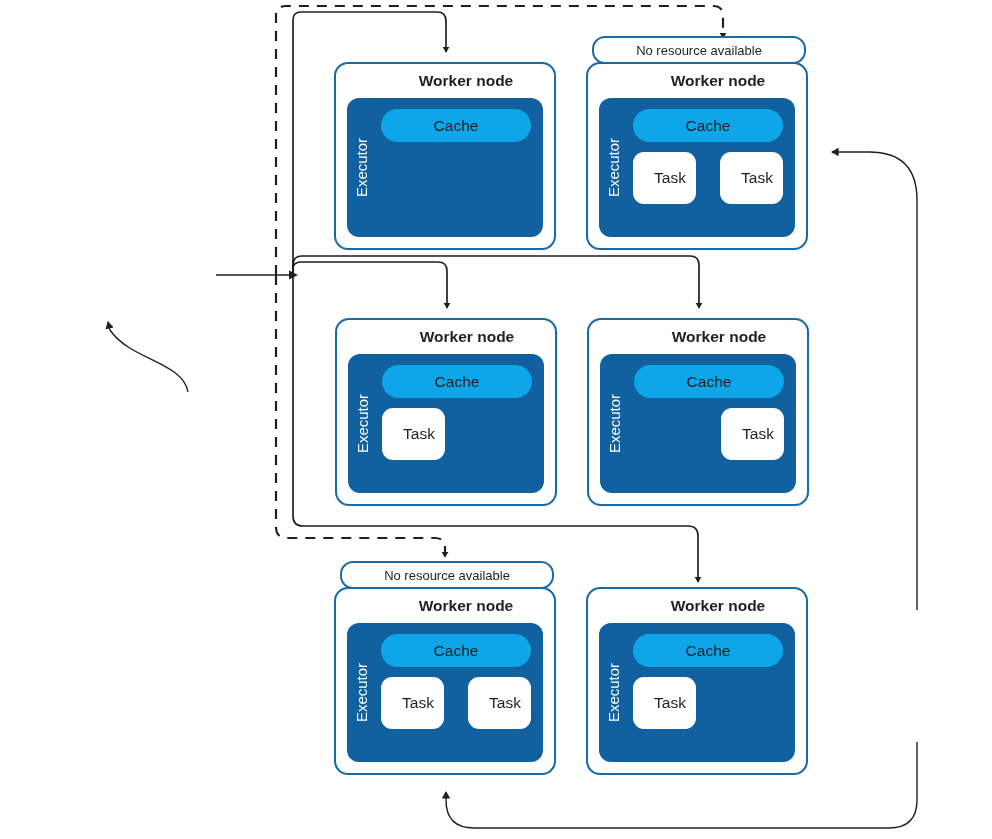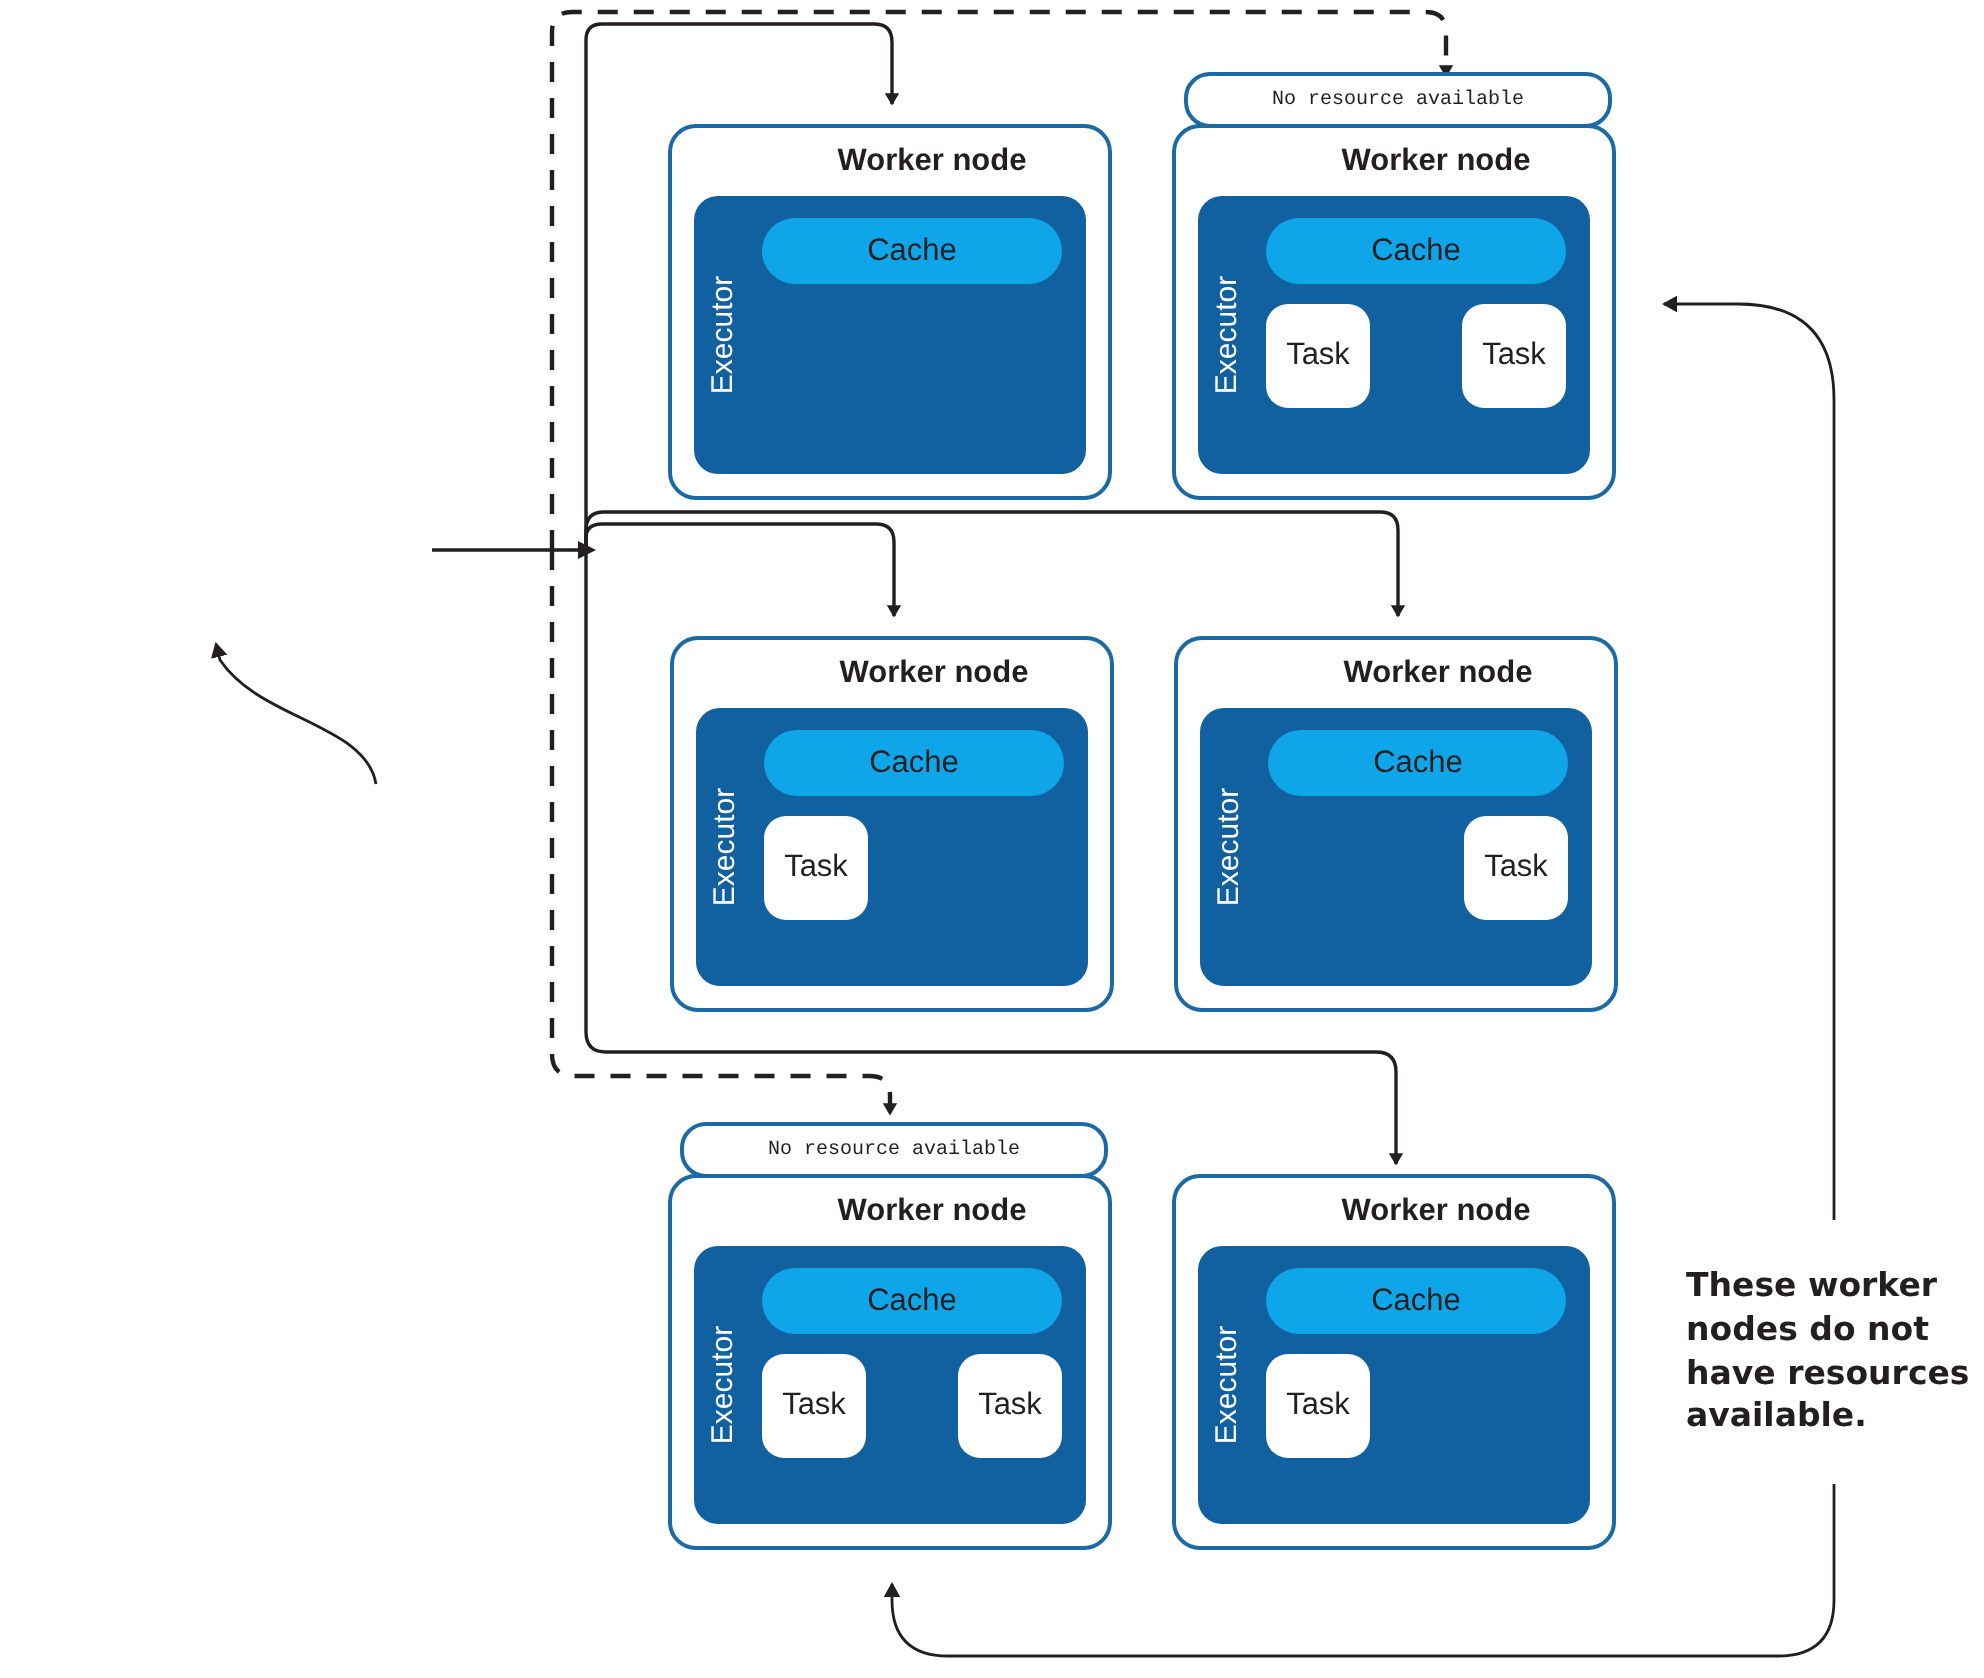--- a/index.html
+++ b/index.html
@@ -73,33 +73,32 @@
   .task{
     position:absolute;
     width:52px;height:52px;
     background:#ffffff;
     border-radius:11px;
     display:flex;align-items:center;justify-content:center;
     font-size:15.5px;color:#231f20;
   }
   .task.left{left:34px;}
   .task.right{right:12px;}
-  .task.row2{top:54px;}
+  .task.row2{top:54px;padding-left:11px;}
 
   
   .no-res{
     position:absolute;
     box-sizing:border-box;
     background:#ffffff;
     border:2.5px solid #1a6aa5;
     border-radius:13px;
     display:flex;align-items:center;justify-content:center;
-    font-size:10px;color:#231f20;
+    font-size:13px;color:#231f20;
     z-index:5;
-    font-family:Liberation Mono, monospace;
   }
 
   
   .anno{
     position:absolute;
     font-family:"DejaVu Sans", sans-serif;
     font-weight:bold;
     font-size:16.5px;
     line-height:1.32;
     color:#231f20;
@@ -211,18 +210,14 @@
     <div class="executor">
       <div class="executor-label">
         <span>Executor</span>
       </div>
       <div class="cache">Cache</div>
       <div class="task left row2">Task</div>
     </div>
   </div>
 
 
-  <div class="anno" style="left:843px;top:632px;width:150px;">These worker
-nodes do not
-have resources
-available.</div>
 
 </div>
 
 </body></html>

